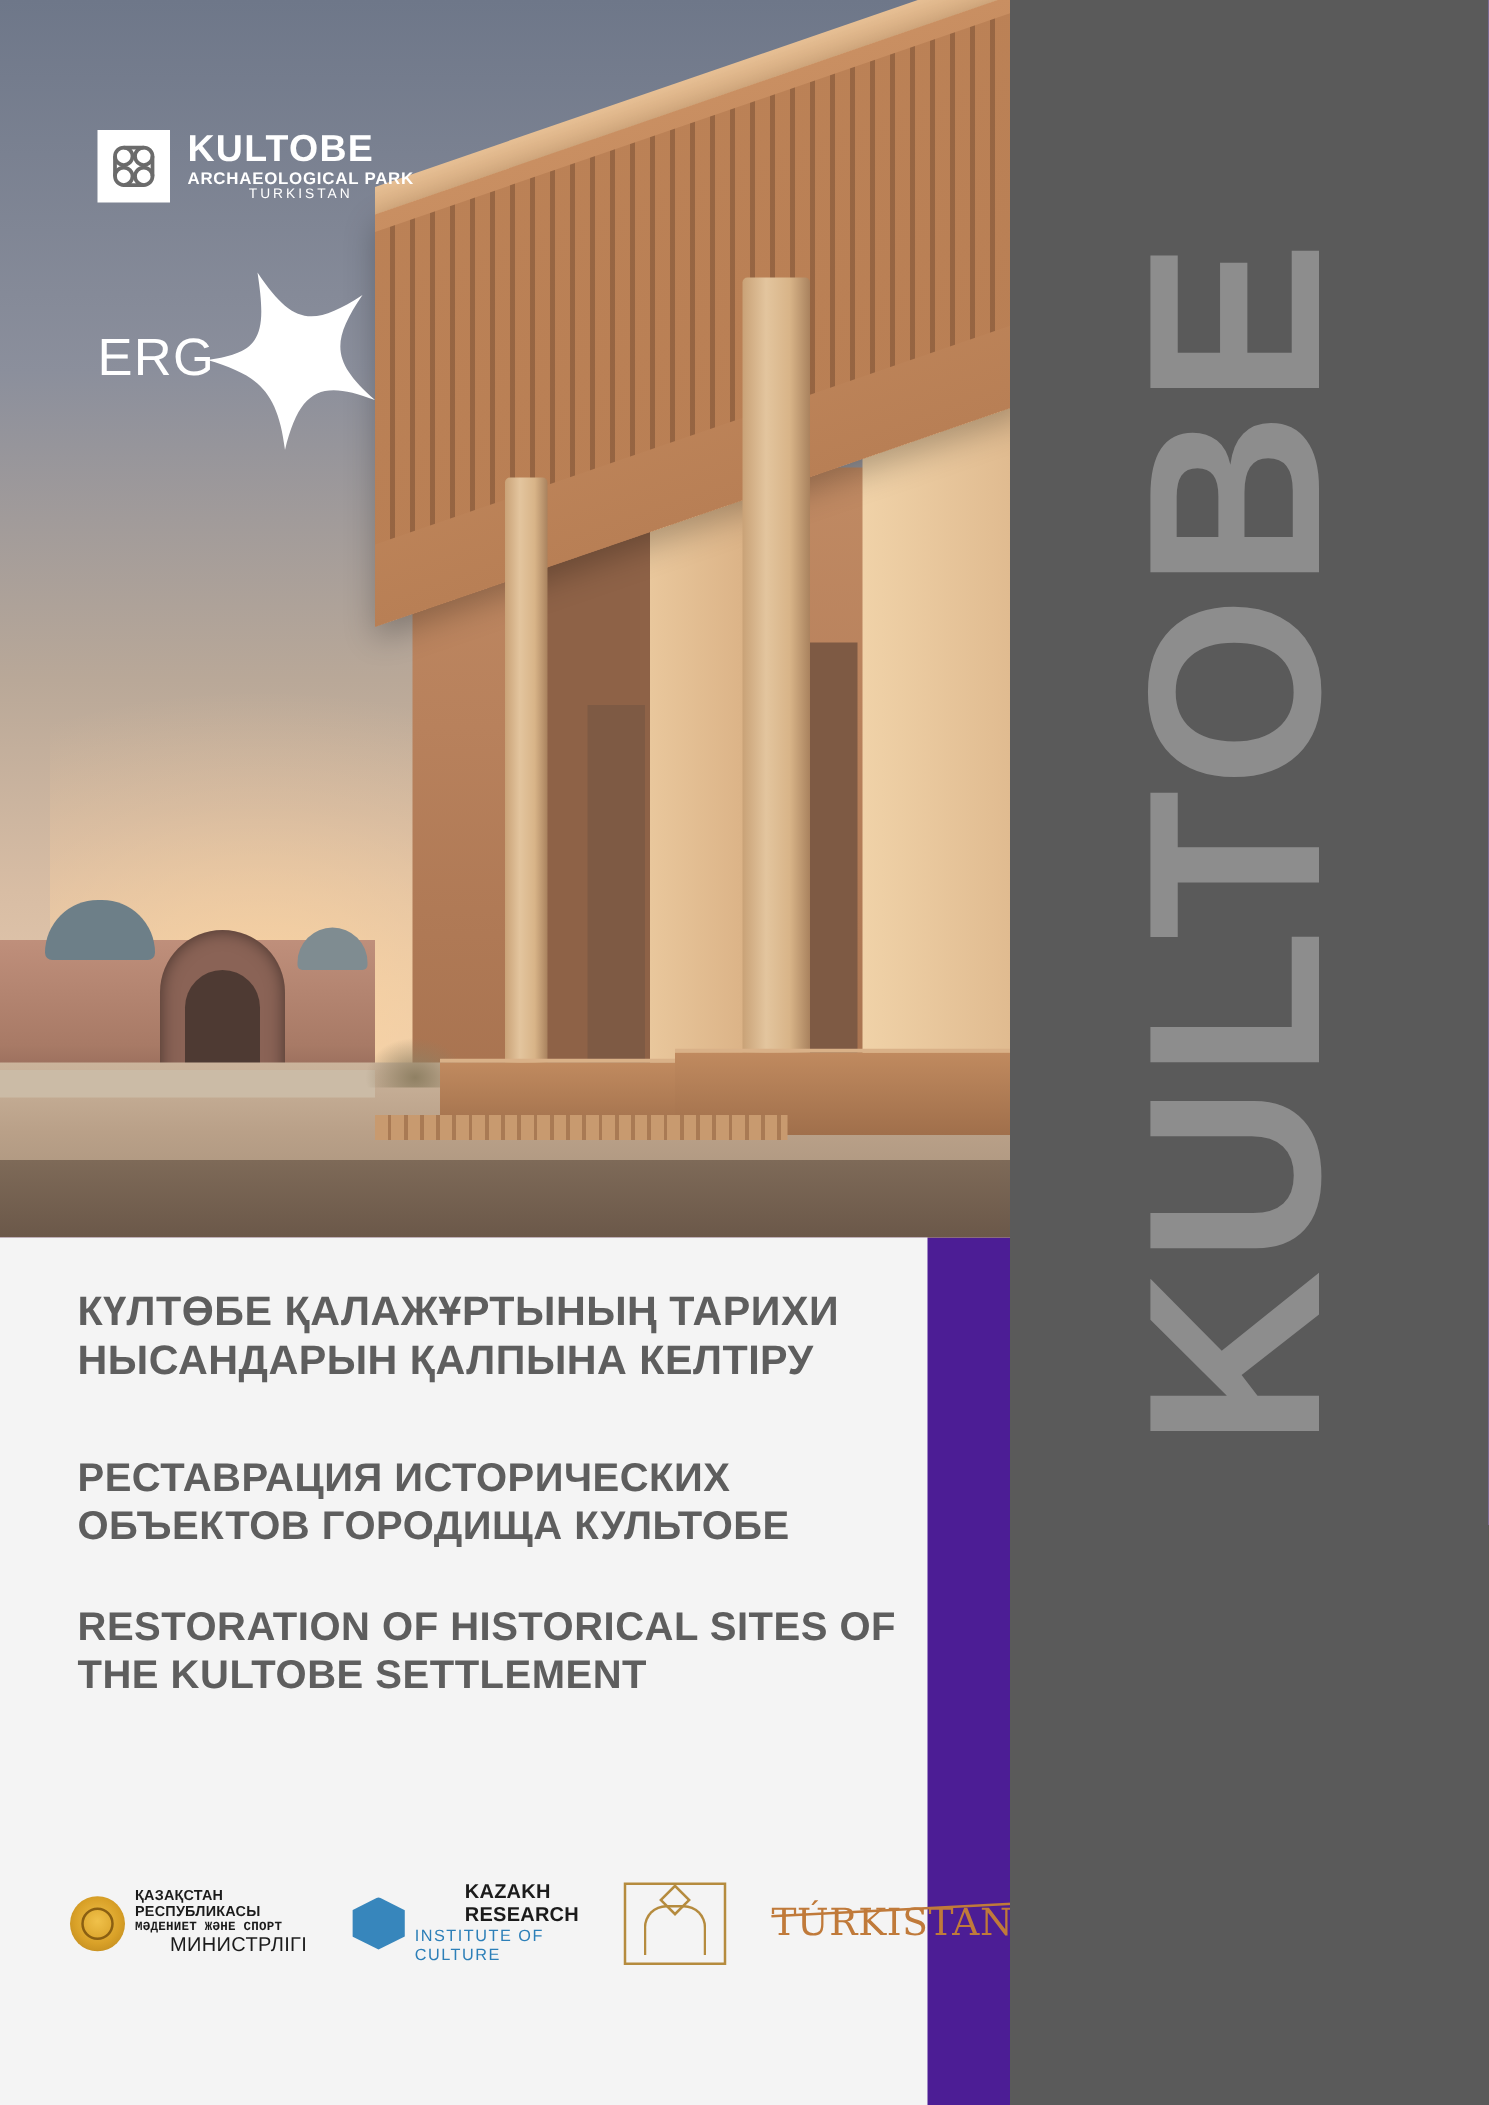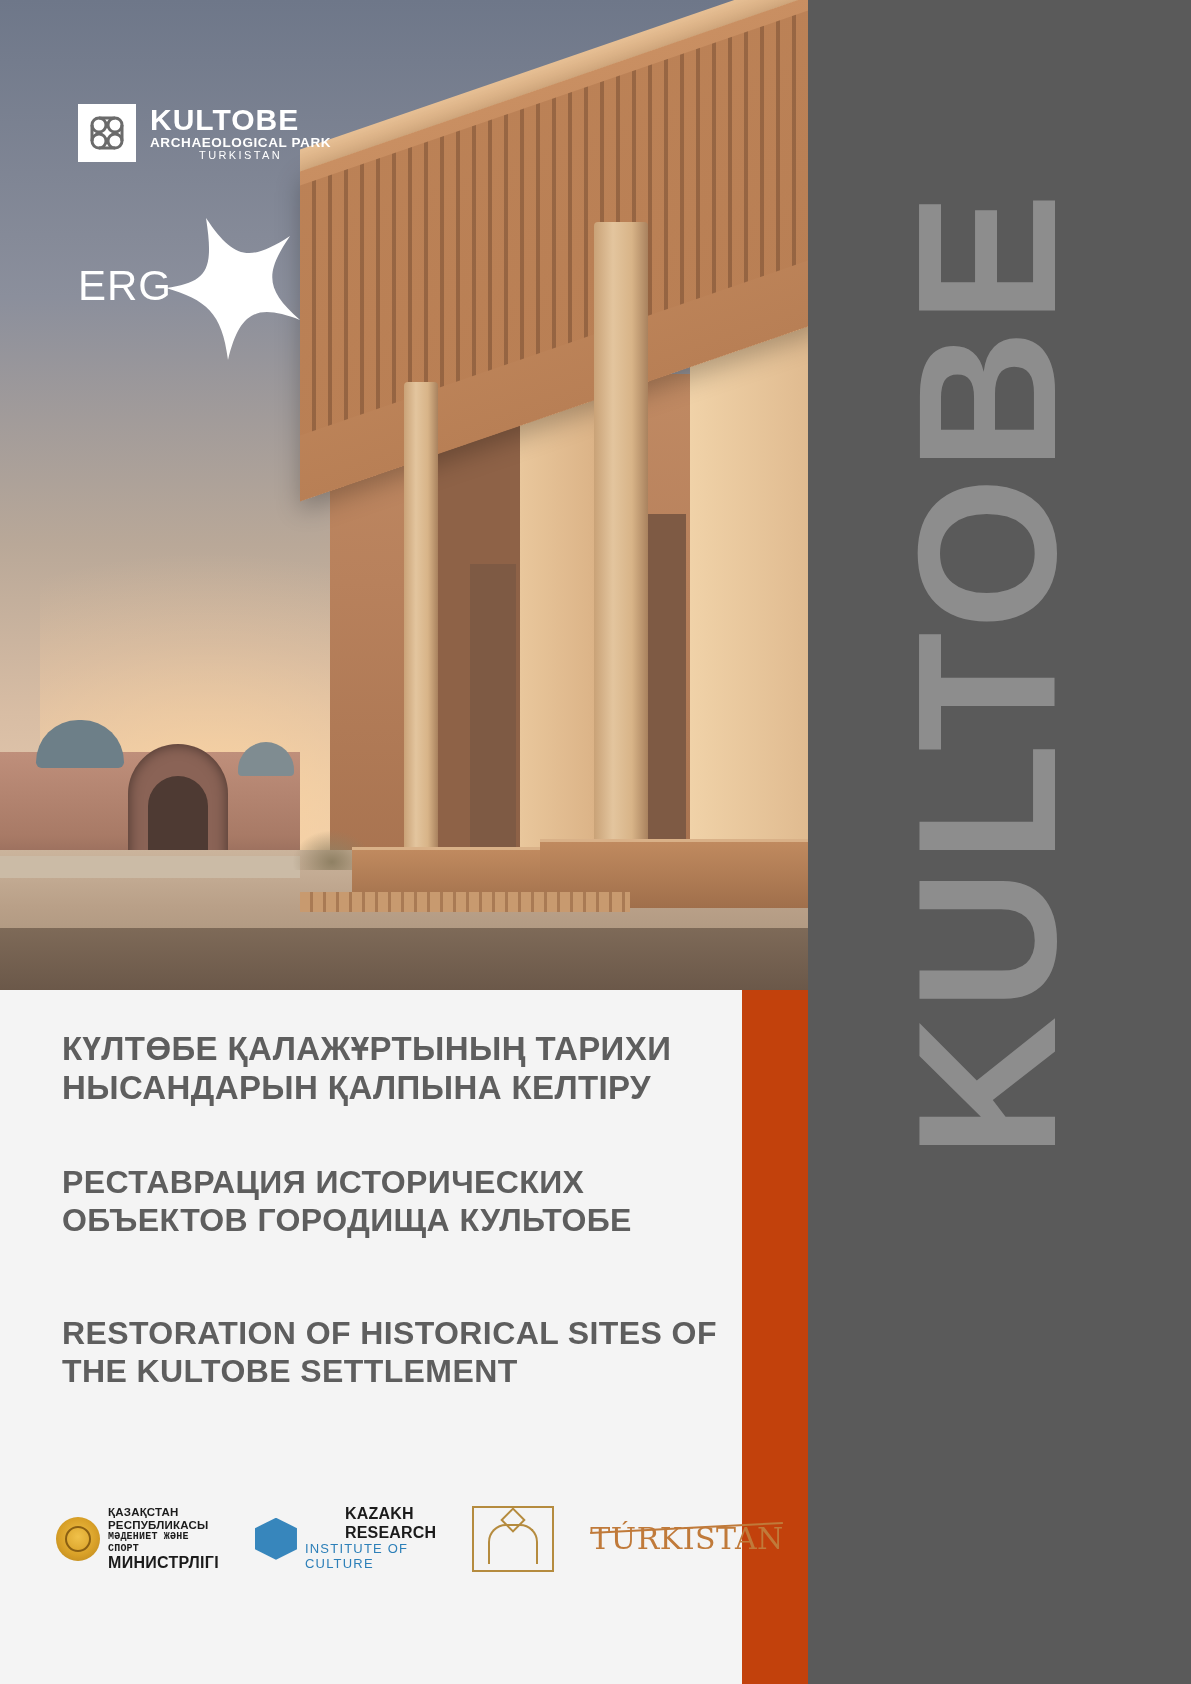--- a/index.html
+++ b/index.html
@@ -8,21 +8,21 @@
     background: #ffffff;
   }
   body {
     font-family: "Liberation Sans", sans-serif;
   }
   #page {
     position: relative;
     width: 1191px;
     height: 1684px;
     overflow: hidden;
-    background: #c2410c;
+    background: #4c1d95;
   }
 
   
   .side-band {
     position: absolute;
     top: 0;
     right: 0;
     width: 383px;
     height: 1684px;
     background: #5a5a5a;
@@ -305,21 +305,21 @@
     top: 40px;
     width: 700px;
   }
   .title-kz, .title-ru, .title-en {
     color: #5e5e5e;
     font-weight: bold;
     line-height: 1.18;
   }
   .title-kz { font-size: 33px; letter-spacing: 0.4px; }
   .title-ru { font-size: 32px; letter-spacing: 0.4px; margin-top: 56px; }
-  .title-en { font-size: 32px; letter-spacing: 0.4px; margin-top: 76px; }
+  .title-en { font-size: 32px; letter-spacing: 0.4px; margin-top: 44px; }
 
   
   .footer-logos {
     position: absolute;
     left: 56px;
     bottom: 112px;
     display: flex;
     align-items: center;
     gap: 36px;
   }
@@ -339,21 +339,21 @@
     top: 50%;
     width: 22px;
     height: 22px;
     transform: translate(-50%, -50%);
     border: 2px solid #8a5f12;
     border-radius: 50%;
   }
   .gov-text { line-height: 1.12; color: #1b1b1b; }
   .gov-text .g1 { font-size: 11.5px; font-weight: bold; letter-spacing: 0.2px; }
   .gov-text .g2 { font-size: 10px; font-weight: bold; letter-spacing: 0.2px; font-family: Liberation Mono, monospace; }
-  .gov-text .g3 { font-size: 16px; font-weight: bold; letter-spacing: 0.3px; }
+  .gov-text .g3 { font-size: 16px; font-weight: normal; letter-spacing: 0.3px; margin-left: 28px; }
 
   .kric-mark {
     width: 42px;
     height: 42px;
     flex: none;
     position: relative;
     background: #2c7fb8;
     clip-path: polygon(50% 0%, 100% 25%, 100% 75%, 50% 100%, 0% 75%, 0% 25%);
     opacity: 0.95;
   }

